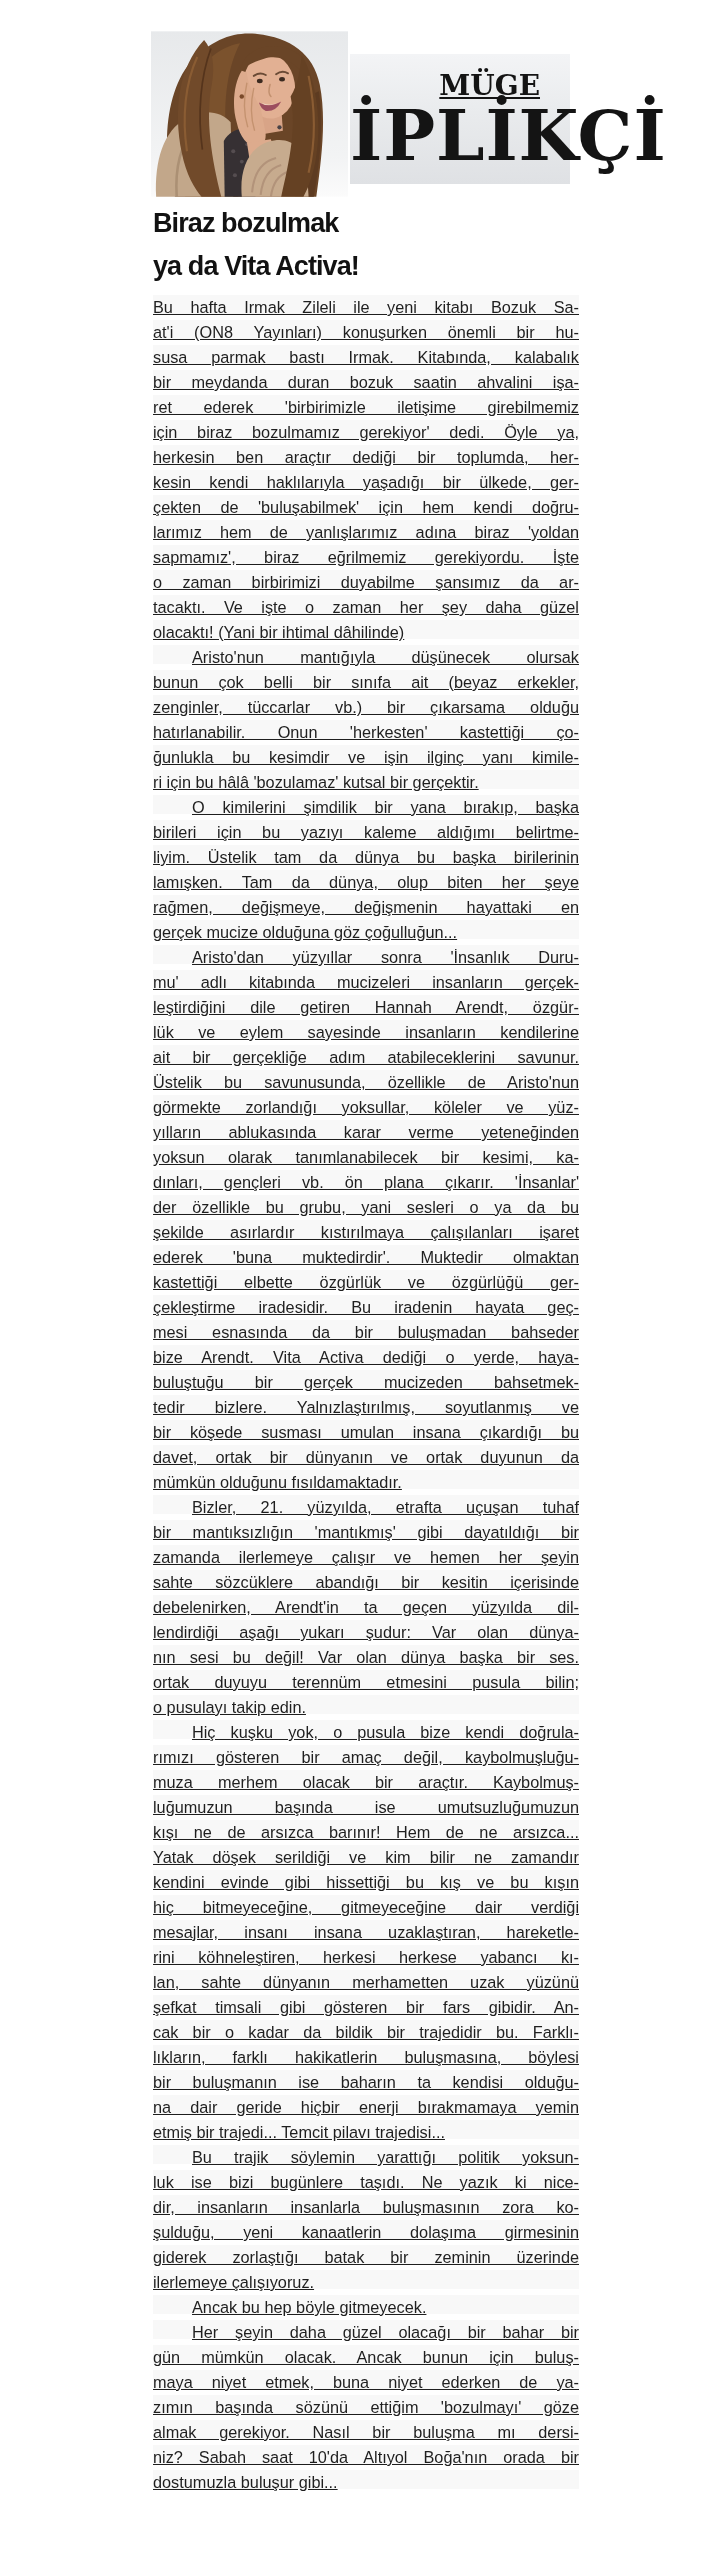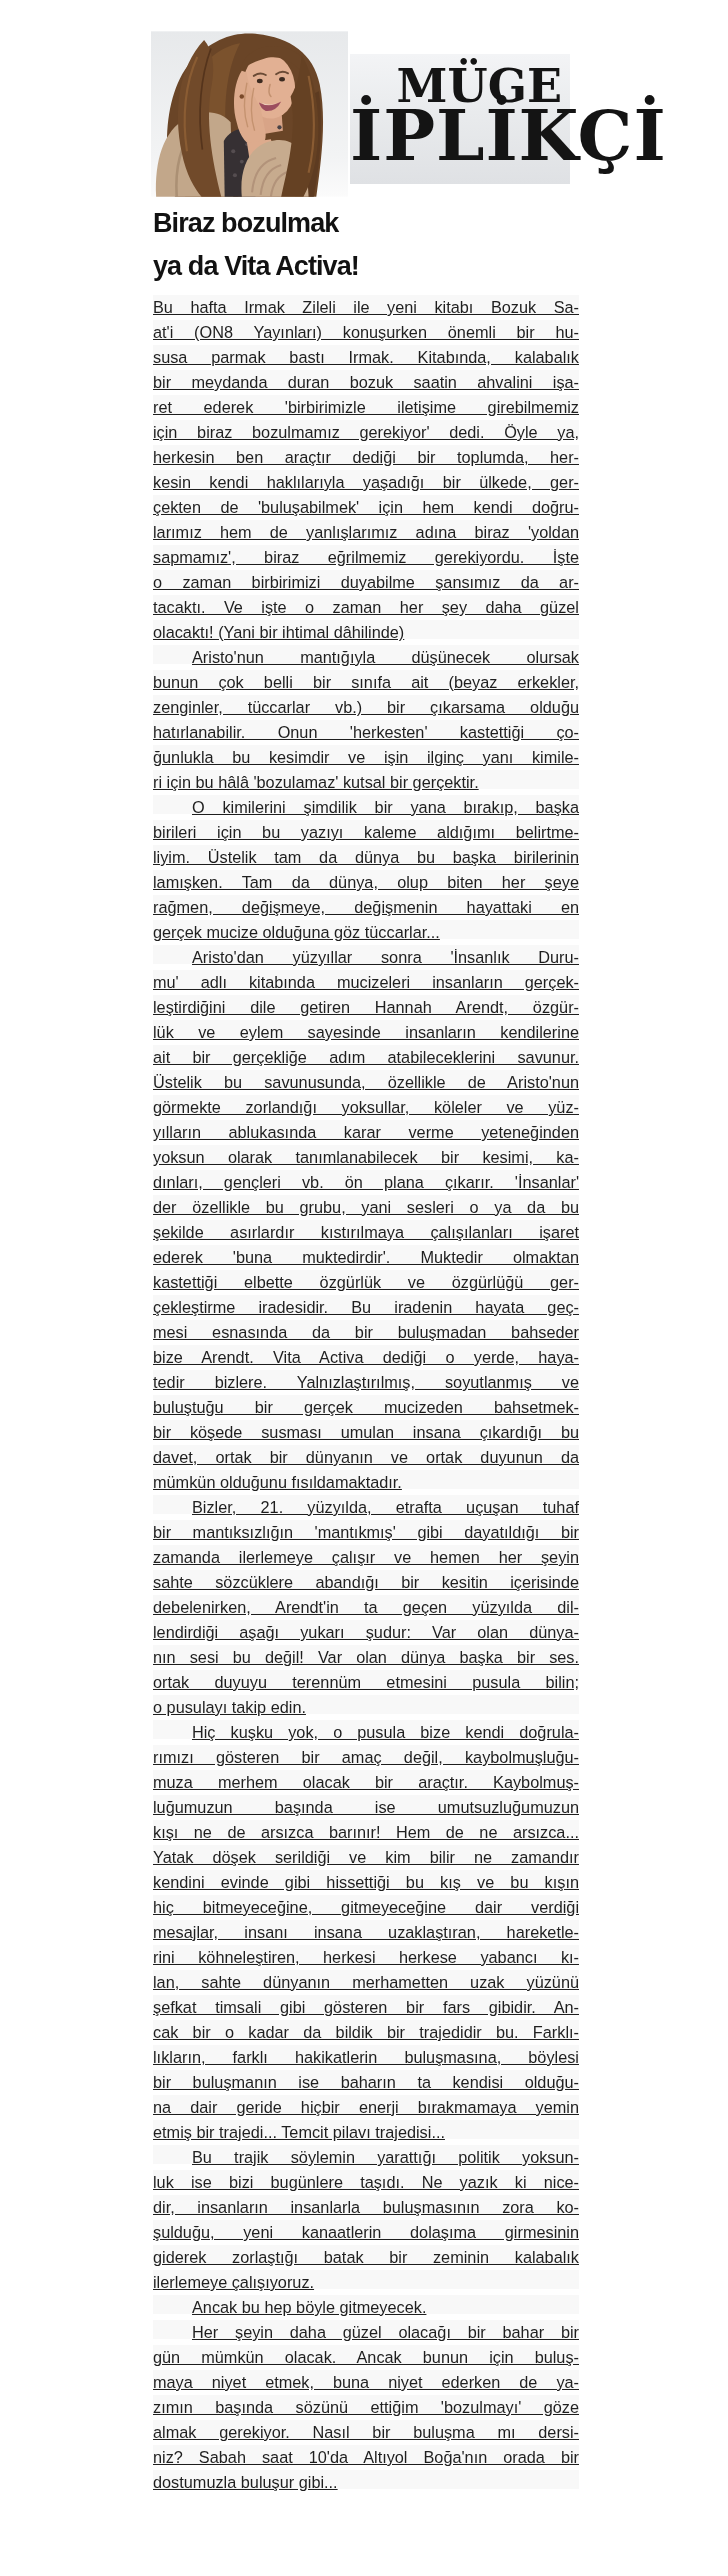--- a/index.html
+++ b/index.html
@@ -24,24 +24,25 @@
     width:220px; height:130px;
     background:linear-gradient(180deg,#f3f4f6 0%,#e9ebed 45%,#dfe1e4 100%);
     text-align:right;
     padding:0;
     box-sizing:border-box;
     font-family:"DejaVu Serif","Liberation Serif",serif;
     font-weight:700;
     color:#141414;
   }
   .name-top{
-    font-size:46px;
+    font-size:28px;
     line-height:40px;
-    margin:12px 8px 0 0;
+    margin:12px 30px 0 0;
     letter-spacing:0px;
+    text-decoration:underline;
   }
   .name-bottom{
     font-size:69px;
     line-height:53px;
     margin:2.6px 8.6px 0 0;
     letter-spacing:0.9px;
   }
   
   .article-title{
     position:absolute;
@@ -178,42 +179,42 @@
         <div class="line">hatırlanabilir. Onun 'herkesten' kastettiği ço-</div>
         <div class="line">ğunlukla bu kesimdir ve işin ilginç yanı kimile-</div>
         <div class="line last">ri için bu hâlâ 'bozulamaz' kutsal bir gerçektir.</div>
       </div>
       <div class="paragraph">
         <div class="line indent">O kimilerini şimdilik bir yana bırakıp, başka</div>
         <div class="line">birileri için bu yazıyı kaleme aldığımı belirtme-</div>
         <div class="line">liyim. Üstelik tam da dünya bu başka birilerinin</div>
         <div class="line">lamışken. Tam da dünya, olup biten her şeye</div>
         <div class="line">rağmen, değişmeye, değişmenin hayattaki en</div>
-        <div class="line last">gerçek mucize olduğuna göz tüccarlar...</div>
+        <div class="line last">gerçek mucize olduğuna göz çoğulluğun...</div>
       </div>
       <div class="paragraph">
         <div class="line indent">Aristo'dan yüzyıllar sonra 'İnsanlık Duru-</div>
         <div class="line">mu' adlı kitabında mucizeleri insanların gerçek-</div>
         <div class="line">leştirdiğini dile getiren Hannah Arendt, özgür-</div>
         <div class="line">lük ve eylem sayesinde insanların kendilerine</div>
         <div class="line">ait bir gerçekliğe adım atabileceklerini savunur.</div>
         <div class="line">Üstelik bu savunusunda, özellikle de Aristo'nun</div>
         <div class="line">görmekte zorlandığı yoksullar, köleler ve yüz-</div>
         <div class="line">yılların ablukasında karar verme yeteneğinden</div>
         <div class="line">yoksun olarak tanımlanabilecek bir kesimi, ka-</div>
         <div class="line">dınları, gençleri vb. ön plana çıkarır. 'İnsanlar'</div>
         <div class="line">der özellikle bu grubu, yani sesleri o ya da bu</div>
         <div class="line">şekilde asırlardır kıstırılmaya çalışılanları işaret</div>
         <div class="line">ederek 'buna muktedirdir'. Muktedir olmaktan</div>
         <div class="line">kastettiği elbette özgürlük ve özgürlüğü ger-</div>
         <div class="line">çekleştirme iradesidir. Bu iradenin hayata geç-</div>
         <div class="line">mesi esnasında da bir buluşmadan bahseder</div>
         <div class="line">bize Arendt. Vita Activa dediği o yerde, haya-</div>
+        <div class="line">buluştuğu bir gerçek mucizeden bahsetmek-</div>
         <div class="line">tedir bizlere. Yalnızlaştırılmış, soyutlanmış ve</div>
-        <div class="line">buluştuğu bir gerçek mucizeden bahsetmek-</div>
         <div class="line">bir köşede susması umulan insana çıkardığı bu</div>
         <div class="line">davet, ortak bir dünyanın ve ortak duyunun da</div>
         <div class="line last">mümkün olduğunu fısıldamaktadır.</div>
       </div>
       <div class="paragraph">
         <div class="line indent">Bizler, 21. yüzyılda, etrafta uçuşan tuhaf</div>
         <div class="line">bir mantıksızlığın 'mantıkmış' gibi dayatıldığı bir</div>
         <div class="line">zamanda ilerlemeye çalışır ve hemen her şeyin</div>
         <div class="line">sahte sözcüklere abandığı bir kesitin içerisinde</div>
         <div class="line">debelenirken, Arendt'in ta geçen yüzyılda dil-</div>
@@ -239,21 +240,21 @@
         <div class="line">lıkların, farklı hakikatlerin buluşmasına, böylesi</div>
         <div class="line">bir buluşmanın ise baharın ta kendisi olduğu-</div>
         <div class="line">na dair geride hiçbir enerji bırakmamaya yemin</div>
         <div class="line last">etmiş bir trajedi... Temcit pilavı trajedisi...</div>
       </div>
       <div class="paragraph">
         <div class="line indent">Bu trajik söylemin yarattığı politik yoksun-</div>
         <div class="line">luk ise bizi bugünlere taşıdı. Ne yazık ki nice-</div>
         <div class="line">dir, insanların insanlarla buluşmasının zora ko-</div>
         <div class="line">şulduğu, yeni kanaatlerin dolaşıma girmesinin</div>
-        <div class="line">giderek zorlaştığı batak bir zeminin kalabalık</div>
+        <div class="line">giderek zorlaştığı batak bir zeminin üzerinde</div>
         <div class="line last">ilerlemeye çalışıyoruz.</div>
       </div>
       <div class="paragraph">
         <div class="line last indent">Ancak bu hep böyle gitmeyecek.</div>
       </div>
       <div class="paragraph">
         <div class="line indent">Her şeyin daha güzel olacağı bir bahar bir</div>
         <div class="line">gün mümkün olacak. Ancak bunun için buluş-</div>
         <div class="line">maya niyet etmek, buna niyet ederken de ya-</div>
         <div class="line">zımın başında sözünü ettiğim 'bozulmayı' göze</div>

